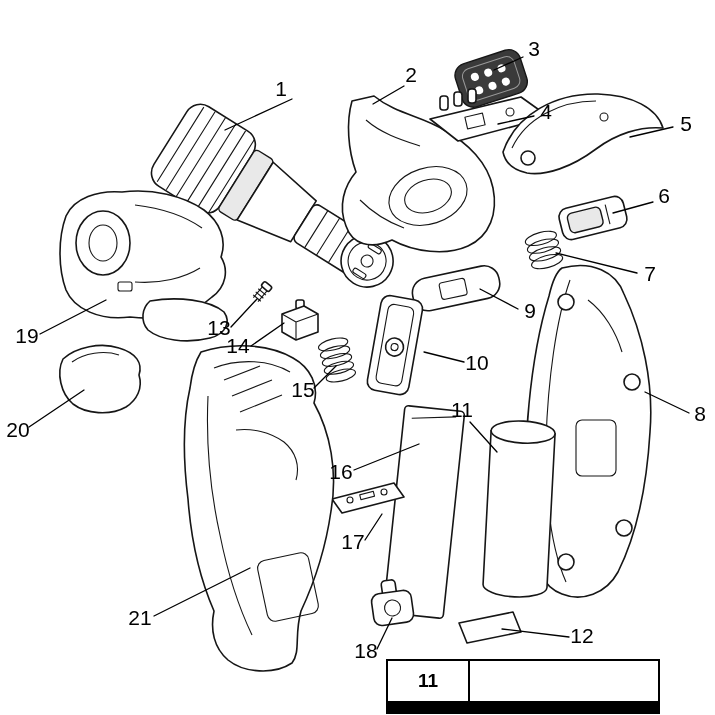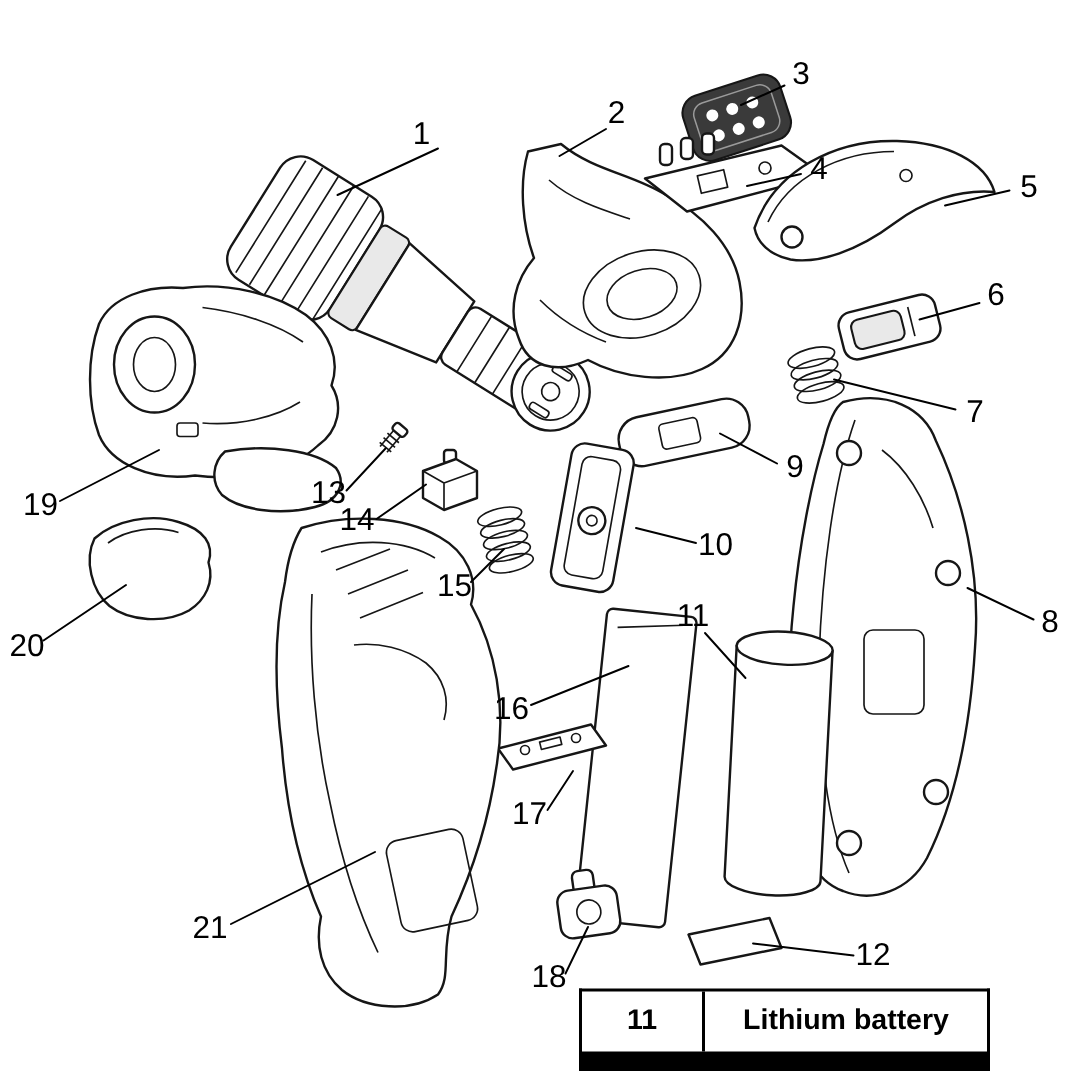--- a/index.html
+++ b/index.html
@@ -230,17 +230,16 @@
     <text class="callout" x="353" y="549" text-anchor="middle">17</text>
     <text class="callout" x="366" y="658" text-anchor="middle">18</text>
     <text class="callout" x="27" y="343" text-anchor="middle">19</text>
     <text class="callout" x="18" y="437" text-anchor="middle">20</text>
     <text class="callout" x="140" y="625" text-anchor="middle">21</text>
   </svg>
 
   <div class="parts-table">
     <div class="pt-row">
       <div class="pt-cell pt-ref">11</div>
-      <div class="pt-cell pt-name">Lithium battery</div>
     </div>
     <div class="pt-row pt-partial"></div>
   </div>
 </div>
 
 </body></html>

